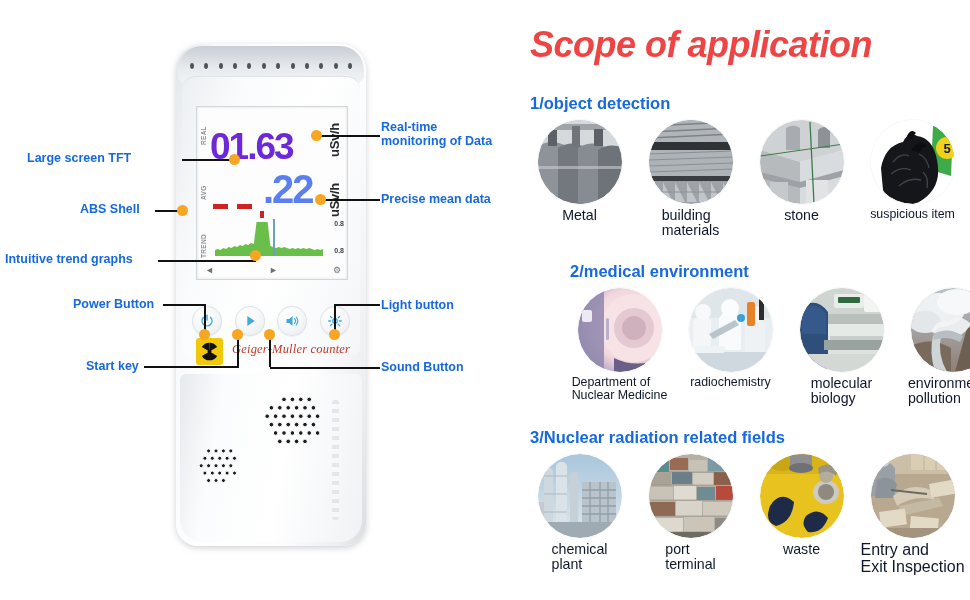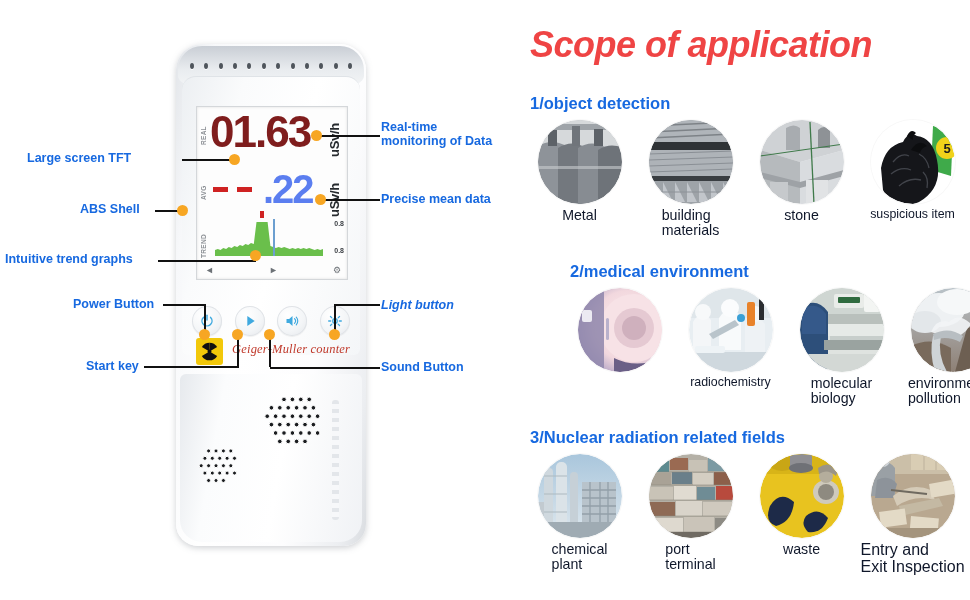--- a/index.html
+++ b/index.html
@@ -109,34 +109,34 @@
   }
   .scale-label {
     position: absolute;
     right: 3px;
     font-size: 7px;
     font-weight: bold;
     color: #3a3e43;
   }
   .reading-main {
     position: absolute;
-    left: 13px; top: 3px;
-    font-size: 44px;
+    left: 13px; top: 21px;
+    font-size: 37px;
     font-weight: bold;
-    color: #7f1d1d;
+    color: #6d28d9;
     letter-spacing: -2px;
     line-height: 1;
     font-family: "Liberation Sans", sans-serif;
   }
   .reading-avg {
     position: absolute;
     left: 16px; top: 62px;
     height: 40px;
     display: flex;
-    align-items: center;
+    align-items: flex-end;
   }
   .dash {
     display: inline-block;
     width: 15px; height: 5px;
     background: #cf2222;
     margin-right: 9px;
   }
   .avg-value {
     font-size: 40px;
     font-weight: bold;
@@ -493,21 +493,21 @@
     <div style="white-space:pre-line">Real-time
 monitoring of Data</div>
   </div>
   <div class="lead h" style="left:318px; top:135px; width:62px;"></div>
   <div class="dot" style="left:311px; top:130px;"></div>
 
   <div class="callout right-side" style="left:381px; top:192px;">Precise mean data</div>
   <div class="lead h" style="left:322px; top:199px; width:58px;"></div>
   <div class="dot" style="left:315px; top:194px;"></div>
 
-  <div class="callout right-side" style="left:381px; top:298px;font-style:italic;">Light button</div>
+  <div class="callout right-side" style="left:381px; top:298px;">Light button</div>
   <div class="lead h" style="left:335px; top:304px; width:45px;"></div>
   <div class="lead v" style="left:334px; top:304px; height:27px;"></div>
   <div class="dot" style="left:329px; top:329px;"></div>
 
   <div class="callout right-side" style="left:381px; top:360px;">Sound Button</div>
   <div class="lead h" style="left:270px; top:367px; width:110px;"></div>
   <div class="lead v" style="left:269px; top:334px; height:33px;"></div>
   <div class="dot" style="left:264px; top:329px;"></div>
 </div>
 
@@ -659,20 +659,22 @@
               <circle cx="56" cy="40" r="12" fill="#cfb0bd"></circle>
               <path d="M0 0 h26 v84 h-26 z" fill="#8e86ab" opacity=".85"></path>
               <rect x="4" y="22" width="10" height="12" rx="2" fill="#eceaf2"></rect>
               <g fill="#b9b1cc">
                   <rect x="28" y="30" width="3" height="22" rx="1.5"></rect>
                 </g>
               <path d="M36 70 q20 10 44 2 v12 h-44 z" fill="#6a5f86"></path>
             </g>
           </svg>
         </div>
+        <div class="card-label small">Department of
+Nuclear Medicine</div>
       </div>
       <div class="card">
         <div class="thumb">
           <svg width="84" height="84" viewBox="0 0 84 84">
             <defs>
                 <clipPath id="c6">
                   <circle cx="42" cy="42" r="42"></circle>
                 </clipPath>
               </defs>
             <g clip-path="url(#c6)">

